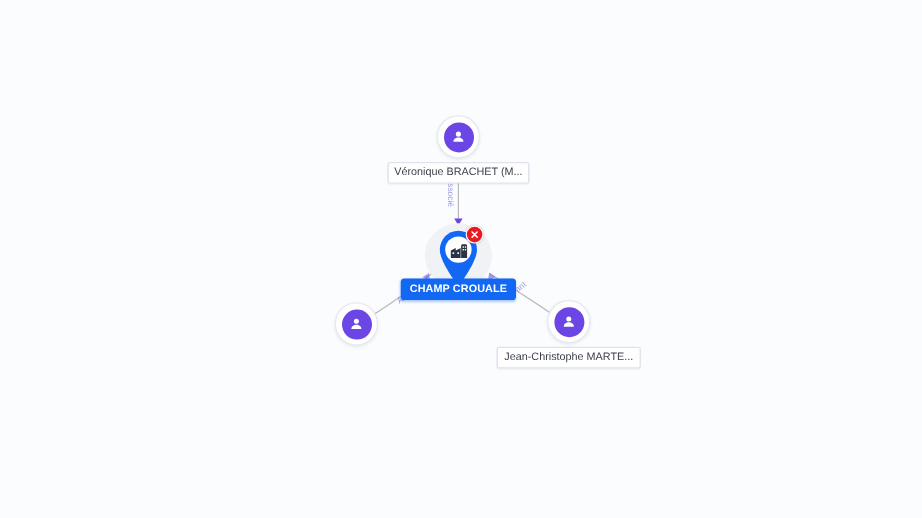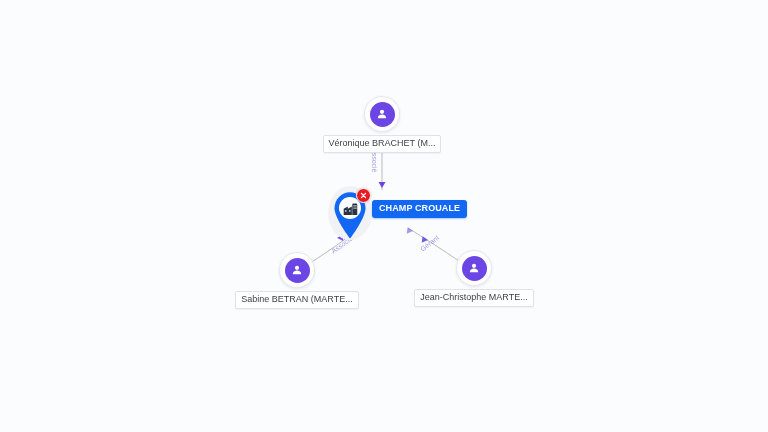--- a/index.html
+++ b/index.html
@@ -73,21 +73,21 @@
     line-height: 11px;
     padding: 2px 5px 3px 5px;
     white-space: nowrap;
     box-shadow: 0 1px 1px rgba(40,50,90,0.05);
   }
 
   
   .company-node {
     position: absolute;
     display: flex;
-    flex-direction: row;
+    flex-direction: column;
     align-items: center;
   }
   .pin-halo {
     position: relative;
     width: 56px;
     height: 54px;
     border-radius: 50%;
     background: #f1f2f5;
     display: flex;
     align-items: flex-start;
@@ -246,21 +246,20 @@
 
   <div class="node" style="left:227px; top:252px; width:140px;">
     <div class="avatar-ring">
       <div class="avatar-disc">
         <svg width="14" height="14" viewBox="0 0 24 24" aria-hidden="true">
           <circle cx="12" cy="8.2" r="3.6" fill="#ffffff"></circle>
           <path d="M4.8 19.2c0-3.8 3.2-6.2 7.2-6.2s7.2 2.4 7.2 6.2z" fill="#ffffff"></path>
         </svg>
       </div>
     </div>
-    <div class="node-label">Sabine BETRAN (MARTE...</div>
   </div>
 
   <div class="node" style="left:404px; top:250px; width:140px;">
     <div class="avatar-ring">
       <div class="avatar-disc">
         <svg width="14" height="14" viewBox="0 0 24 24" aria-hidden="true">
           <circle cx="12" cy="8.2" r="3.6" fill="#ffffff"></circle>
           <path d="M4.8 19.2c0-3.8 3.2-6.2 7.2-6.2s7.2 2.4 7.2 6.2z" fill="#ffffff"></path>
         </svg>
       </div>

